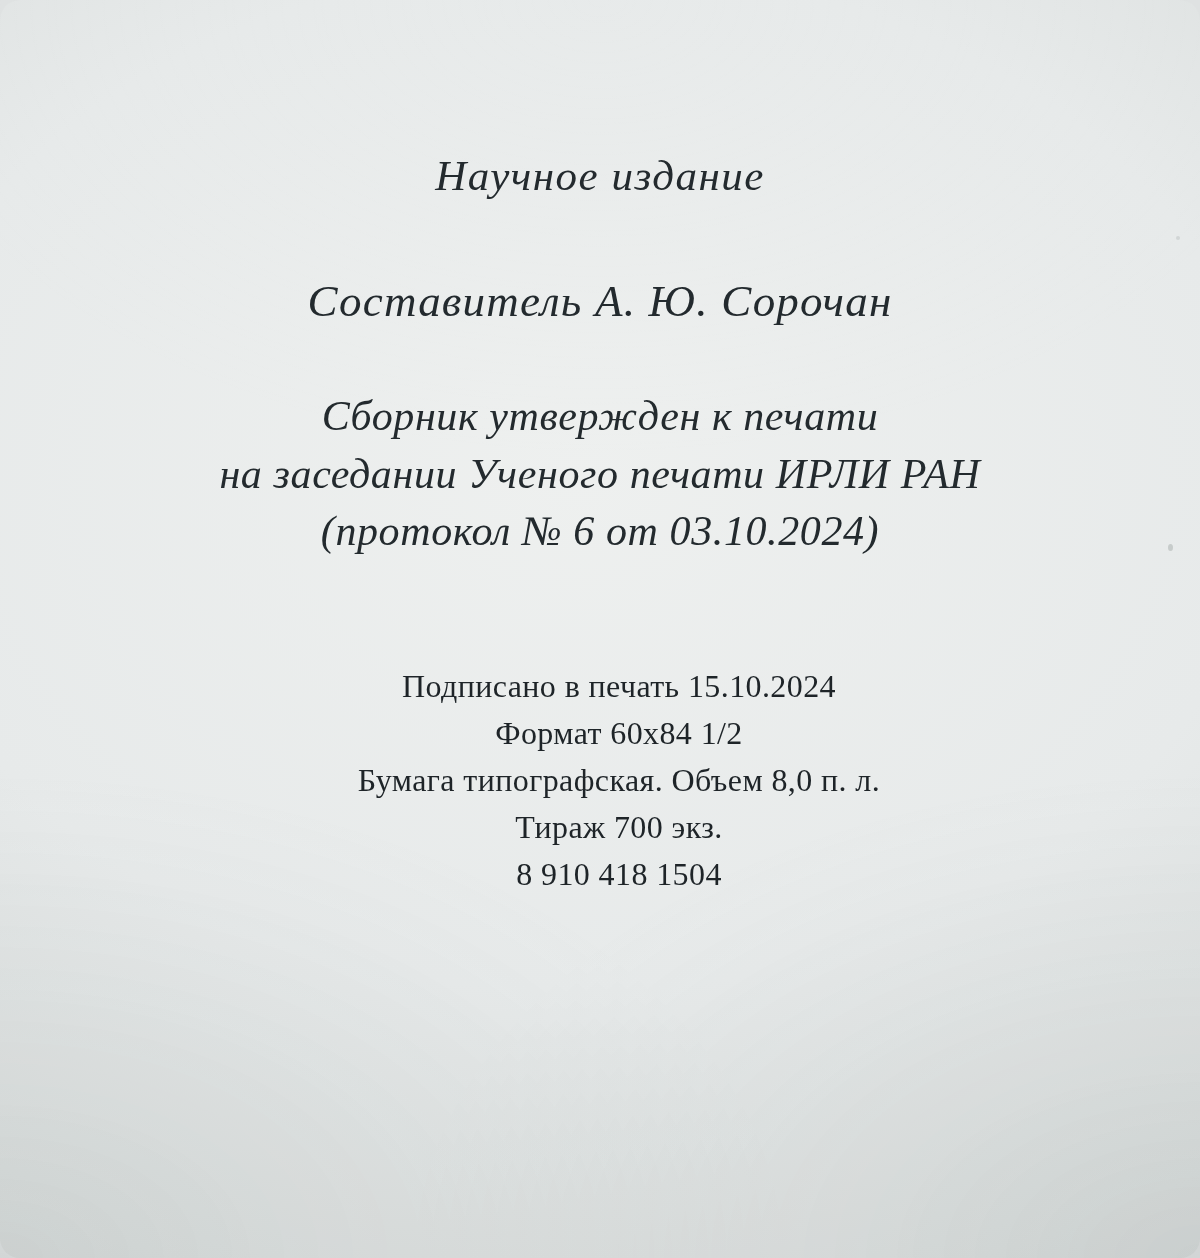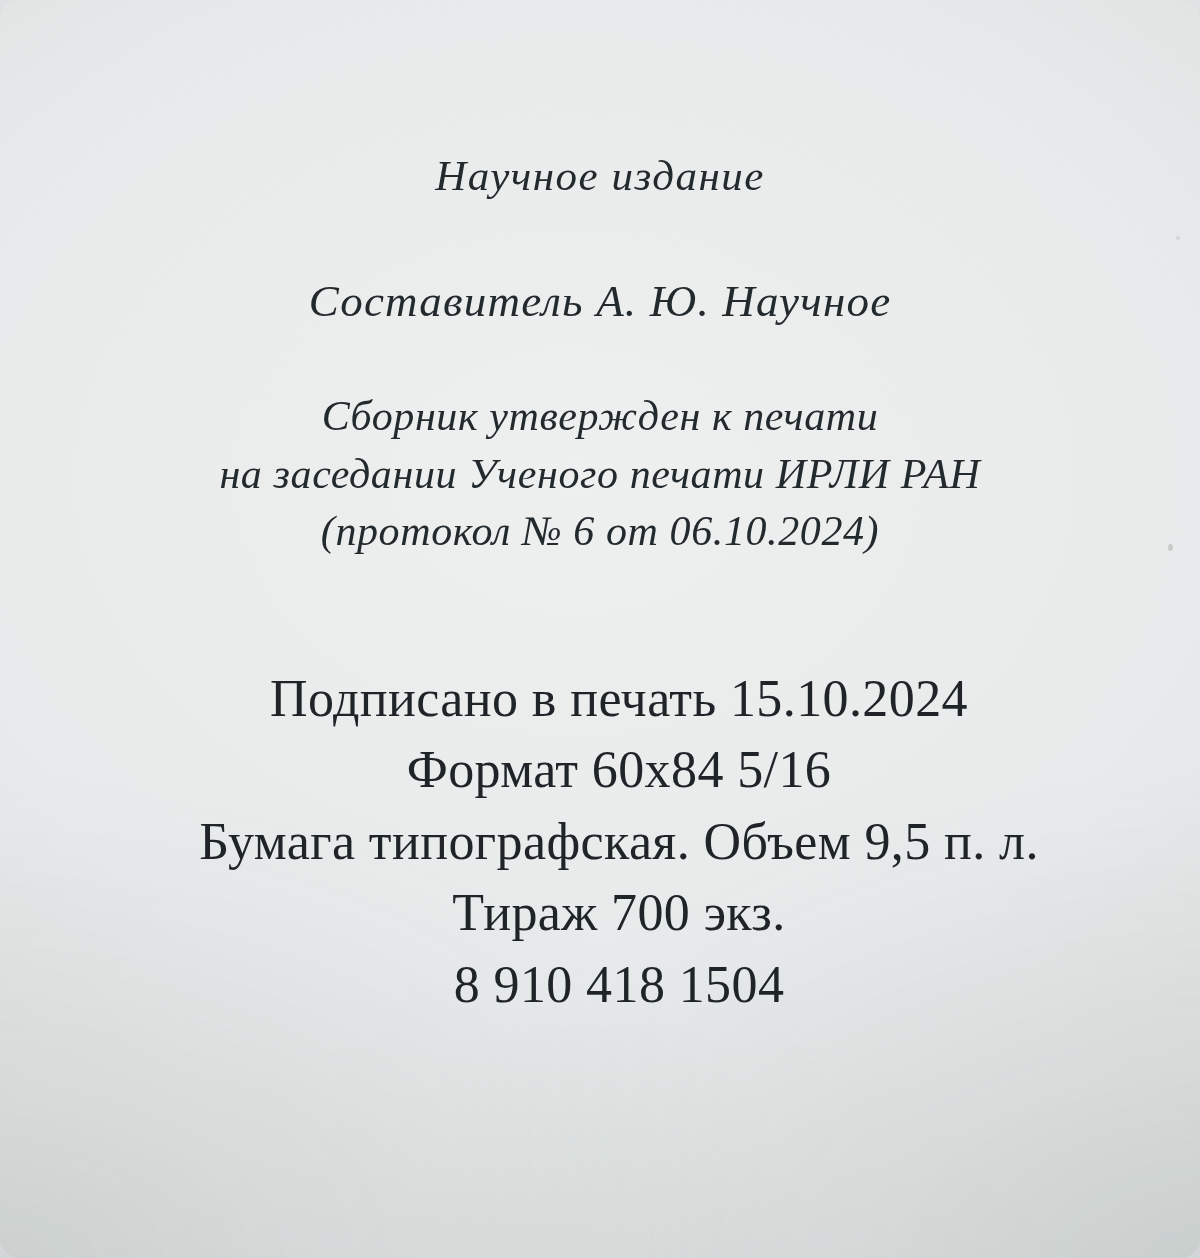--- a/index.html
+++ b/index.html
@@ -87,21 +87,21 @@
     font-style: italic;
     font-size: 42px;
     letter-spacing: 0.6px;
     color: #232a2e;
     margin-bottom: 6px;
   }
 
   
   .print-block { margin-top: 110px; }
   .print .line {
-    font-size: 52px;
+    font-size: 32px;
     letter-spacing: 0.4px;
     color: #1e2428;
     margin-bottom: 8px;
     padding-left: 38px;
   }
 
   
   .speck {
     position: absolute;
     background: #b9bfbe;
@@ -116,33 +116,33 @@
 
 <div class="page">
 
   <div class="content">
 
     <div class="imprint-block heading-block">
       <span class="line kicker">Научное издание</span>
     </div>
 
     <div class="imprint-block compiler-block">
-      <span class="line compiler">Составитель А. Ю. Научное</span>
+      <span class="line compiler">Составитель А. Ю. Сорочан</span>
     </div>
 
     <div class="imprint-block approval-block approval">
       <span class="line">Сборник утвержден к печати</span>
       <span class="line">на заседании Ученого печати ИРЛИ РАН</span>
-      <span class="line">(протокол № 6 от 06.10.2024)</span>
+      <span class="line">(протокол № 6 от 03.10.2024)</span>
     </div>
 
     <div class="imprint-block print-block print">
       <span class="line">Подписано в печать 15.10.2024</span>
-      <span class="line">Формат 60х84 5/16</span>
-      <span class="line">Бумага типографская. Объем 9,5 п. л.</span>
+      <span class="line">Формат 60х84 1/2</span>
+      <span class="line">Бумага типографская. Объем 8,0 п. л.</span>
       <span class="line">Тираж 700 экз.</span>
       <span class="line">8 910 418 1504</span>
     </div>
 
   </div>
 
   <span class="speck s1"></span>
   <span class="speck s2"></span>
 </div>
 

